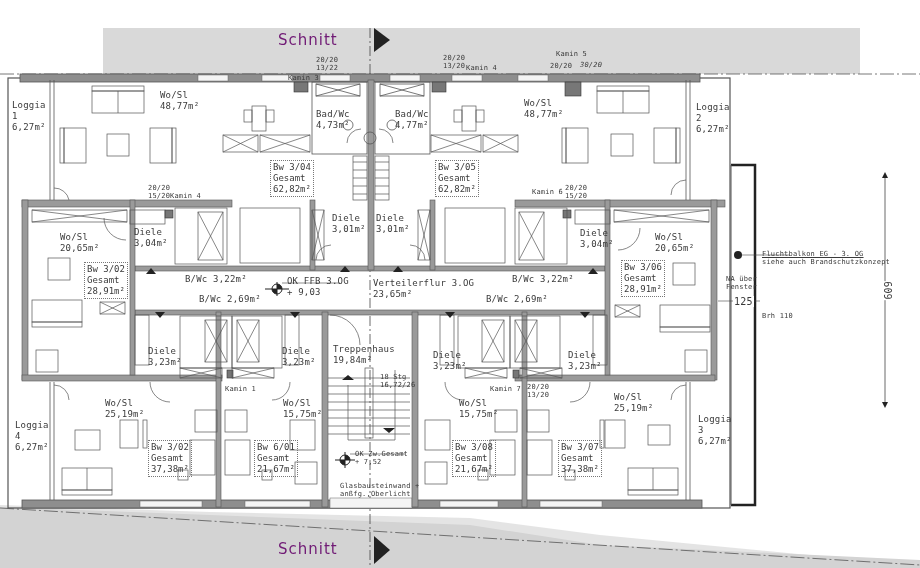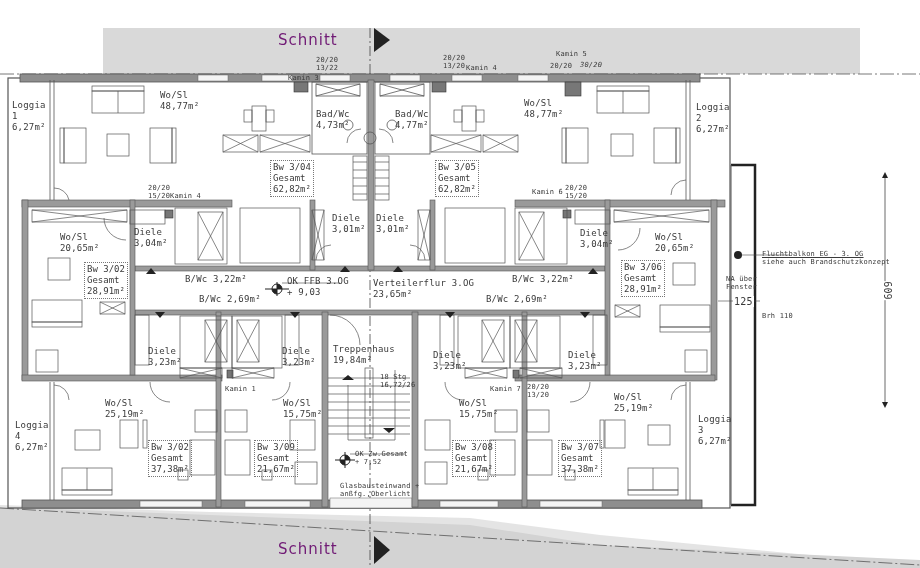--- a/index.html
+++ b/index.html
@@ -527,21 +527,21 @@
   <span>Bw 3/02</span>
   <span>Gesamt</span>
   <span>37,38m²</span>
 </div>
 
 <div class="lbl room" style="left:283px;top:398px;">
   <span>Wo/Sl</span>
   <span>15,75m²</span>
 </div>
 <div class="unit" style="left:254px;top:440px;">
-  <span>Bw 3/09</span>
+  <span>Bw 6/01</span>
   <span>Gesamt</span>
   <span>21,67m²</span>
 </div>
 
 <div class="lbl room" style="left:459px;top:398px;">
   <span>Wo/Sl</span>
   <span>15,75m²</span>
 </div>
 <div class="unit" style="left:452px;top:440px;">
   <span>Bw 3/08</span>

